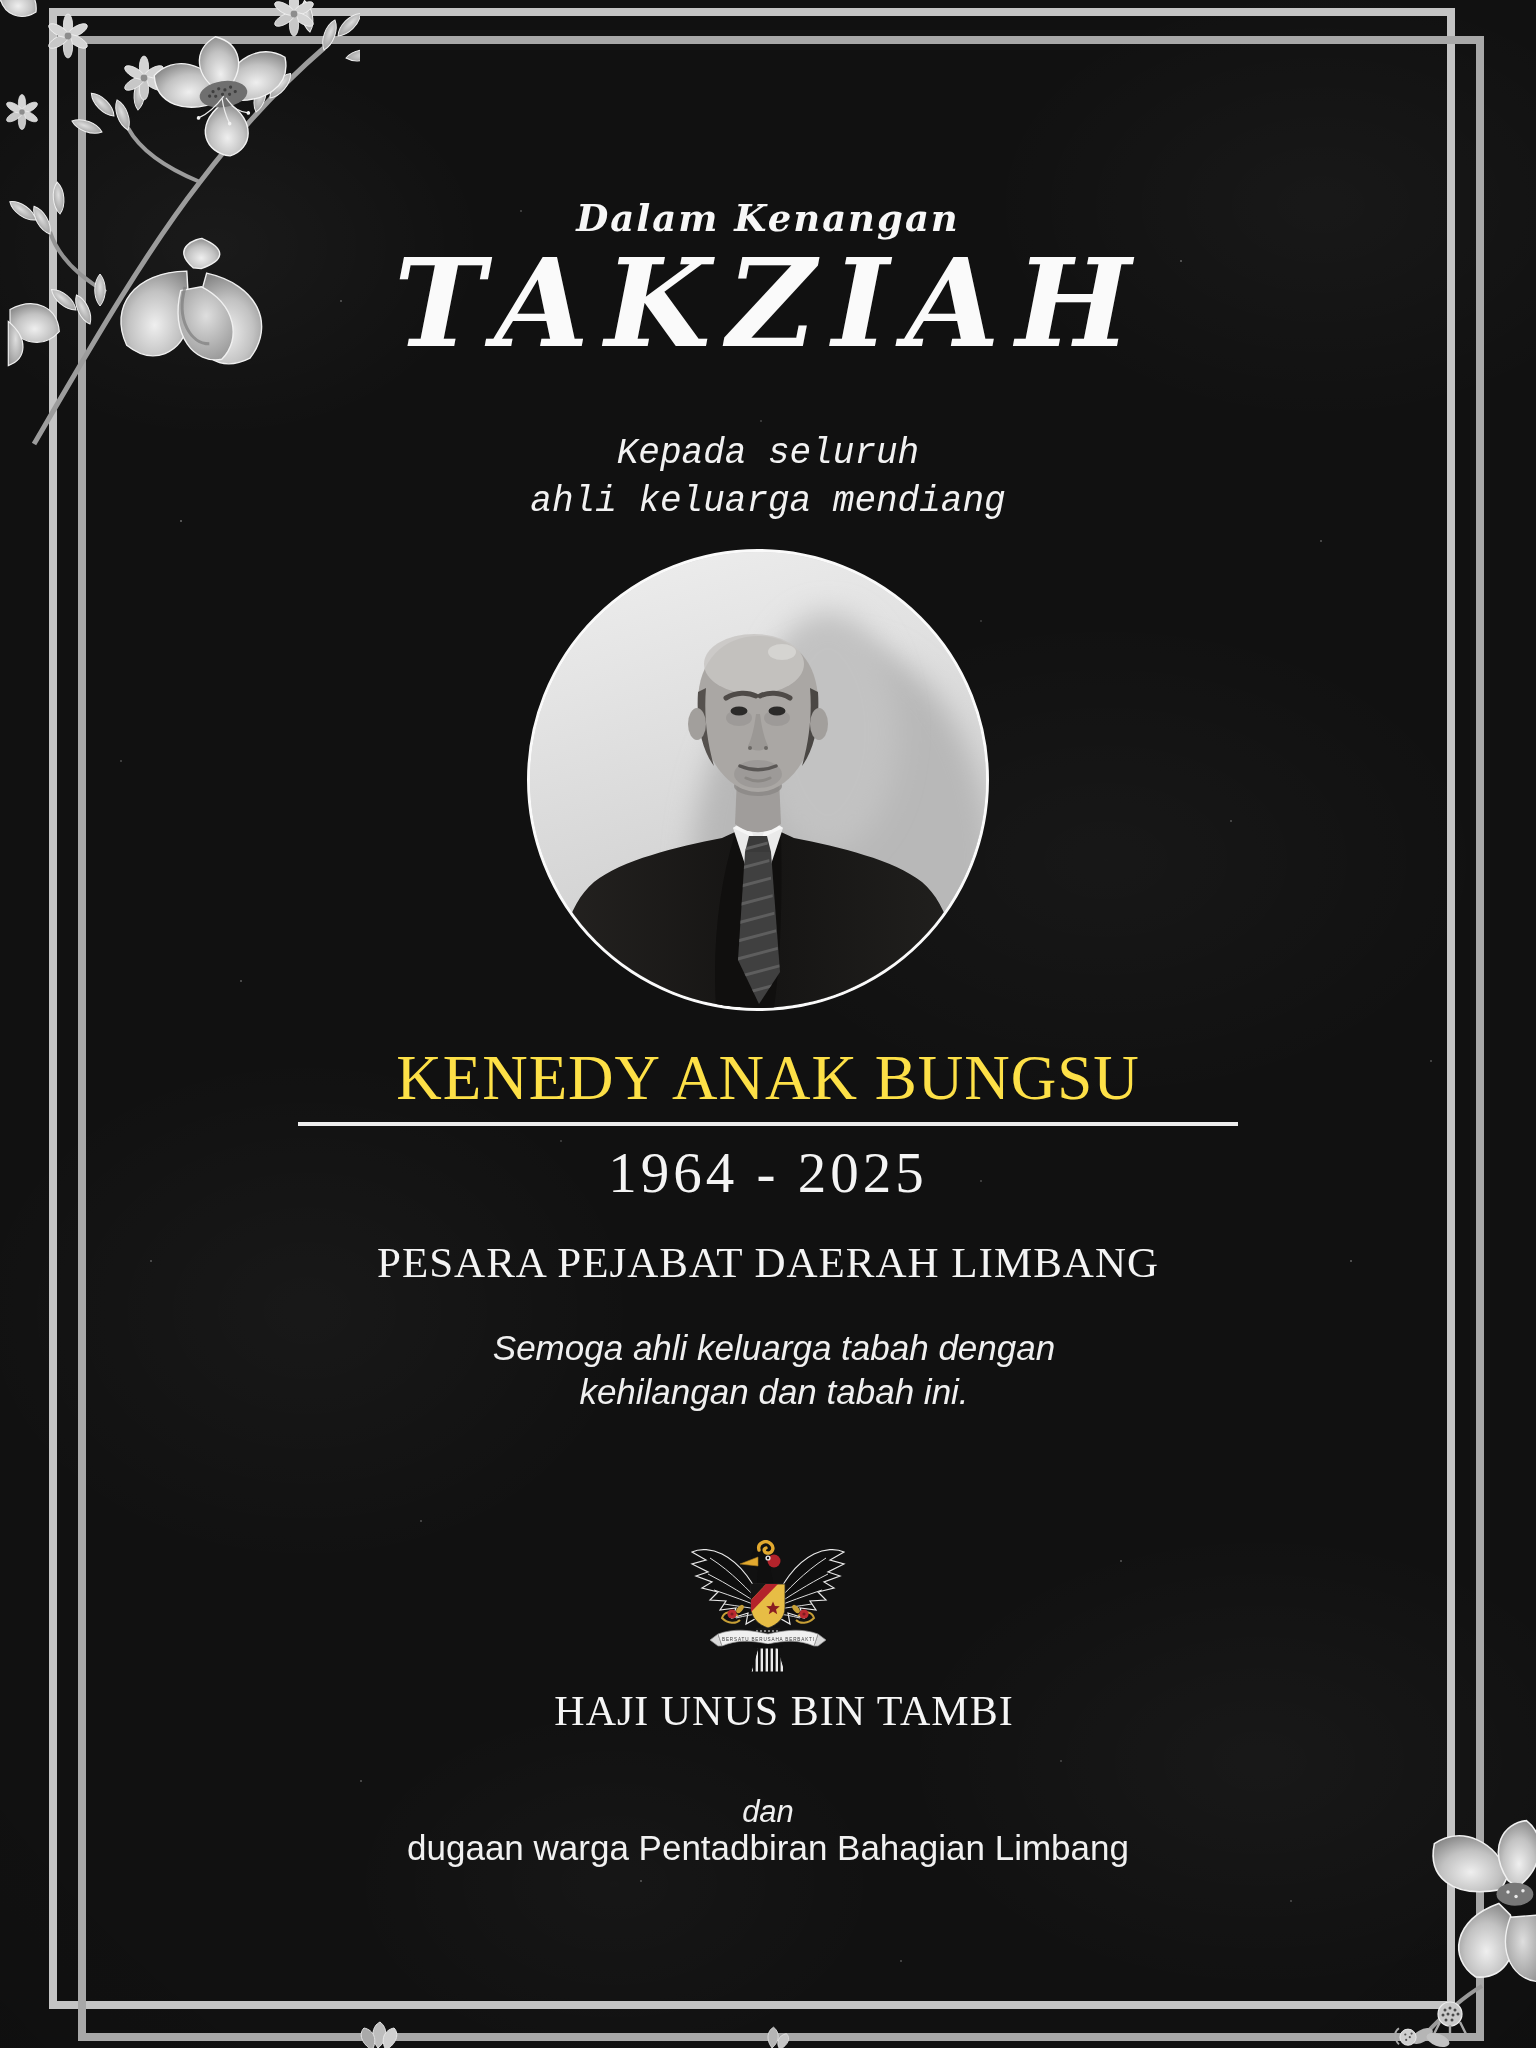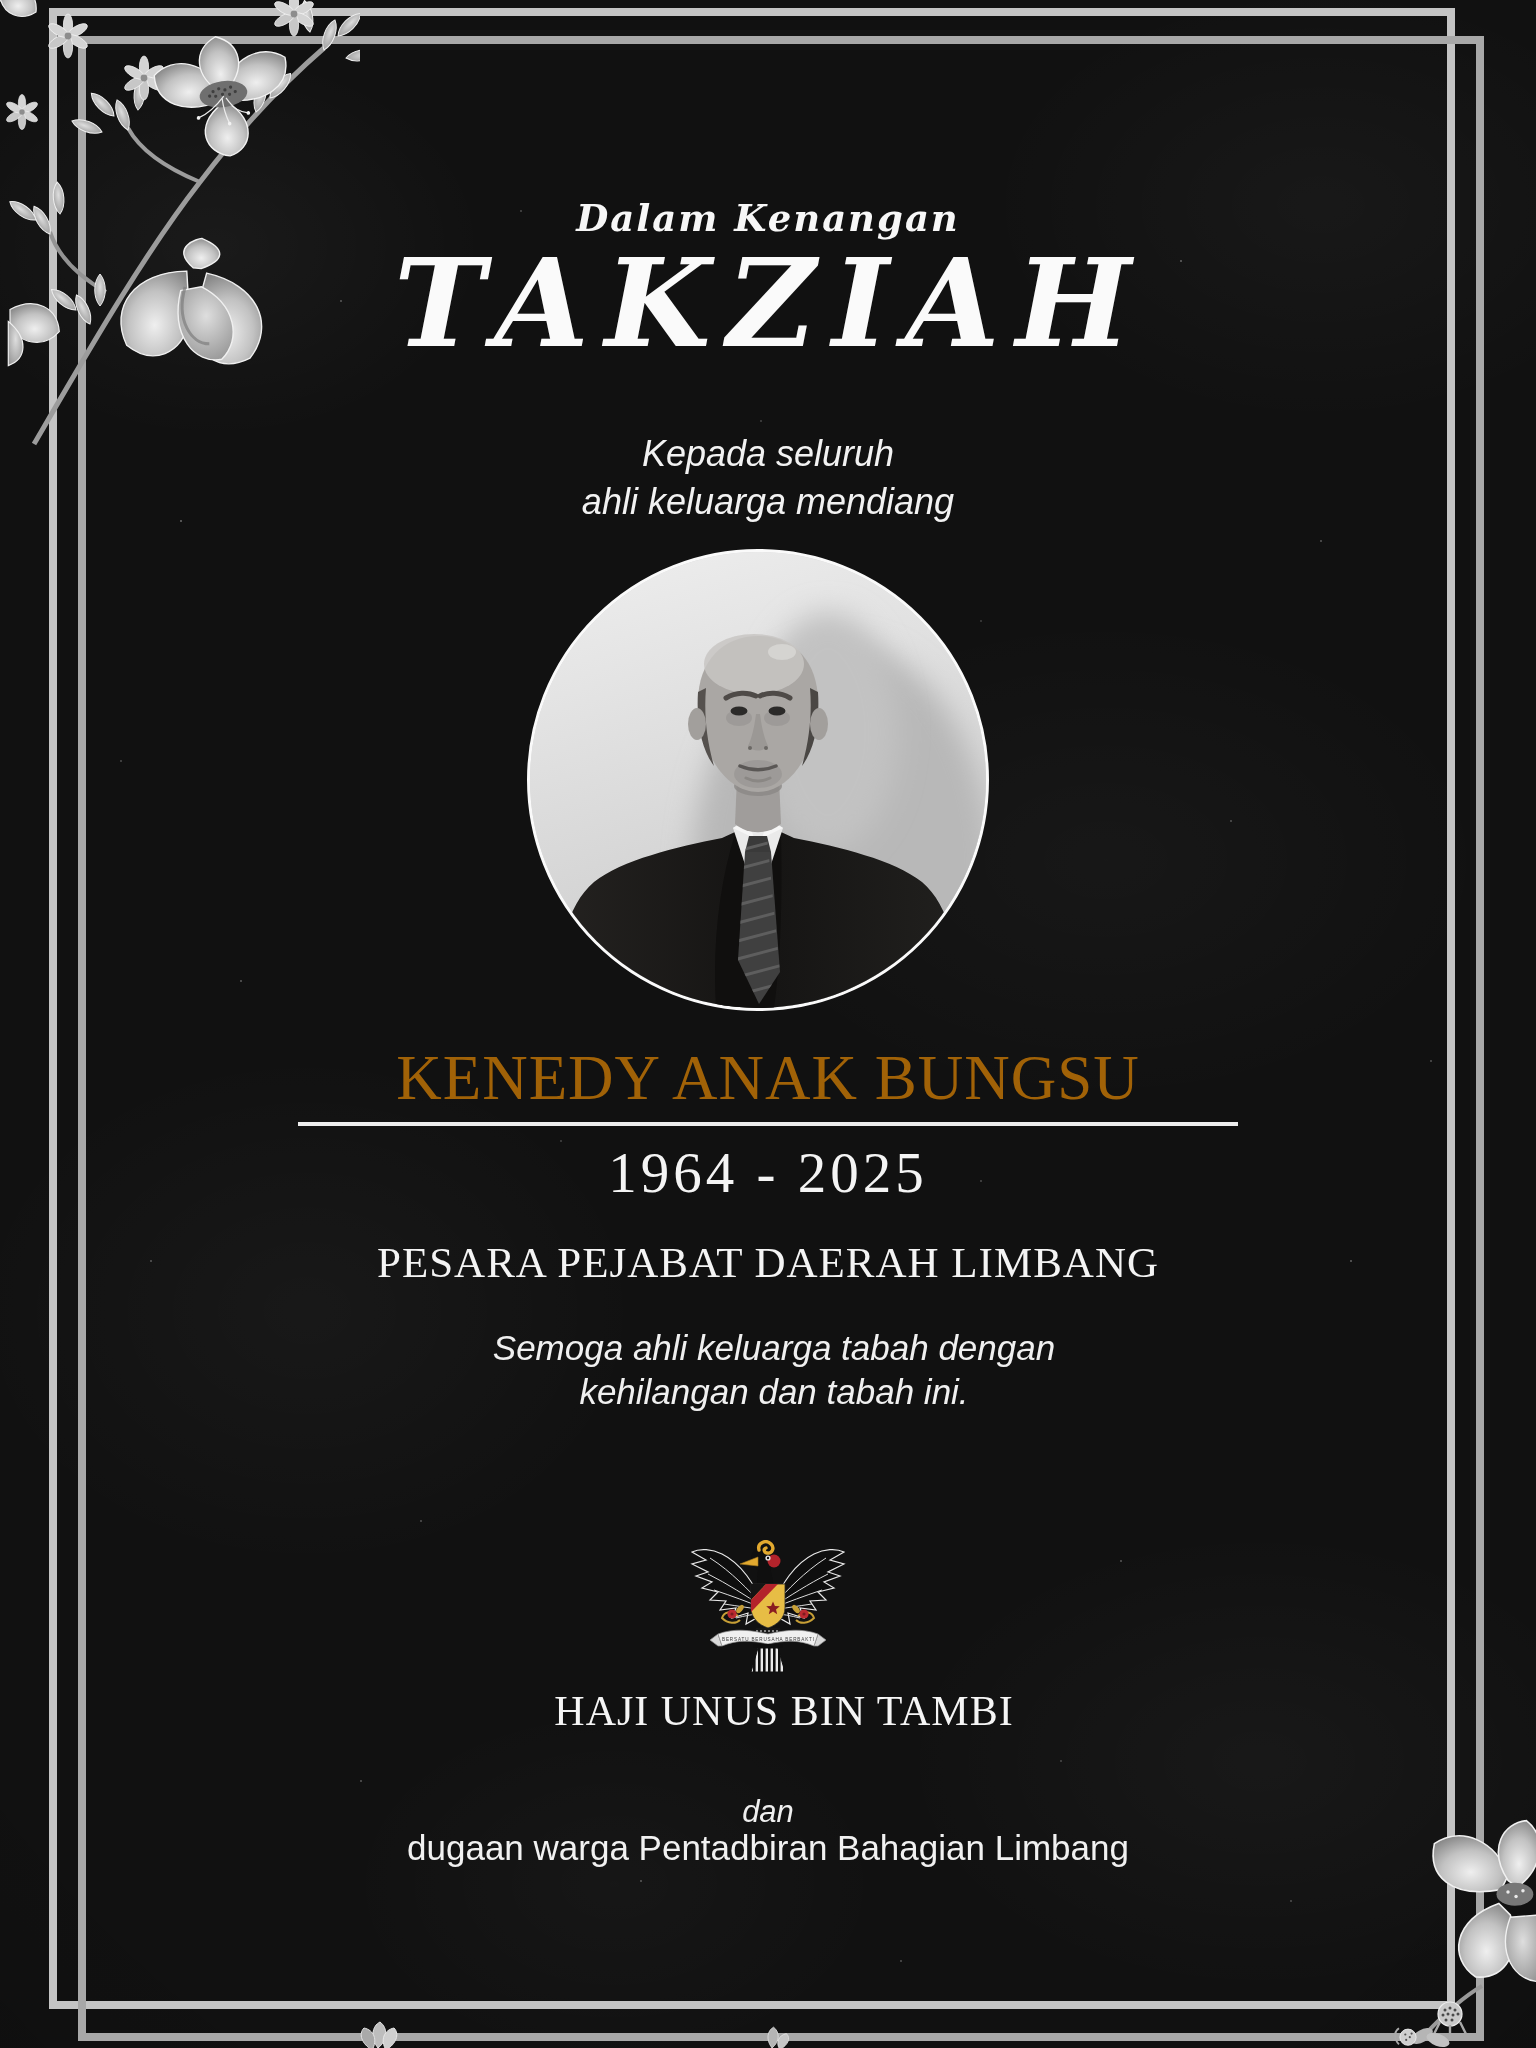--- a/index.html
+++ b/index.html
@@ -48,28 +48,28 @@
   .floral{position:absolute;z-index:3;pointer-events:none;}
   .floral-tl{left:-6px;top:-8px;}
   .floral-br{left:1398px;top:1780px;}
   .floral-bottom{left:0;top:2014px;}
   
   .txt{position:absolute;left:0;right:0;text-align:center;z-index:4;}
   .eyebrow{top:196px;font-family:"DejaVu Serif",serif;font-style:italic;font-weight:bold;
     font-size:37px;letter-spacing:2px;color:#f7f7f7;}
   .title{top:242px;font-family:"DejaVu Serif",serif;font-style:italic;font-weight:bold;
     font-size:122px;letter-spacing:16px;padding-left:5px;color:#fafafa;line-height:1;}
-  .dedication{top:430px;font-family:Liberation Sans, sans-serif;font-style:italic;
+  .dedication{top:430px;font-family:Liberation Mono, monospace;font-style:italic;
     font-size:36px;line-height:1.32;color:#f2f2f2;}
   .photo-wrap{
     position:absolute;left:527px;top:549px;width:456px;height:456px;z-index:4;
     border:3px solid #fafafa;border-radius:50%;overflow:hidden;background:#d9d9d9;
   }
   .photo-wrap svg{display:block;width:100%;height:100%;}
-  .name{top:1042px;font-size:63px;letter-spacing:1px;color:#a16207;}
+  .name{top:1042px;font-size:63px;letter-spacing:1px;color:#fde047;}
   .divider{position:absolute;left:298px;top:1122px;width:940px;height:4px;background:#ededed;z-index:4;}
   .years{top:1140px;font-size:57px;letter-spacing:4px;color:#f4f4f4;}
   .position{top:1238px;font-size:43px;letter-spacing:1px;color:#f4f4f4;}
   .condolence{top:1326px;font-family:"Liberation Sans",sans-serif;font-style:italic;
     font-size:35px;line-height:1.25;color:#f0f0f0;margin-left:12px;}
   .crest-wrap{position:absolute;left:688px;top:1540px;width:160px;height:140px;z-index:4;}
   .sender-name{top:1688px;font-size:42px;line-height:1.14;letter-spacing:1px;color:#f5f5f5;padding-left:32px;}
   .conjunction{top:1794px;font-family:"Liberation Sans",sans-serif;font-size:31px;color:#efefef;font-style:italic;}
   .organization{top:1828px;font-family:"Liberation Sans",sans-serif;font-size:35px;color:#f1f1f1;}
 </style>

